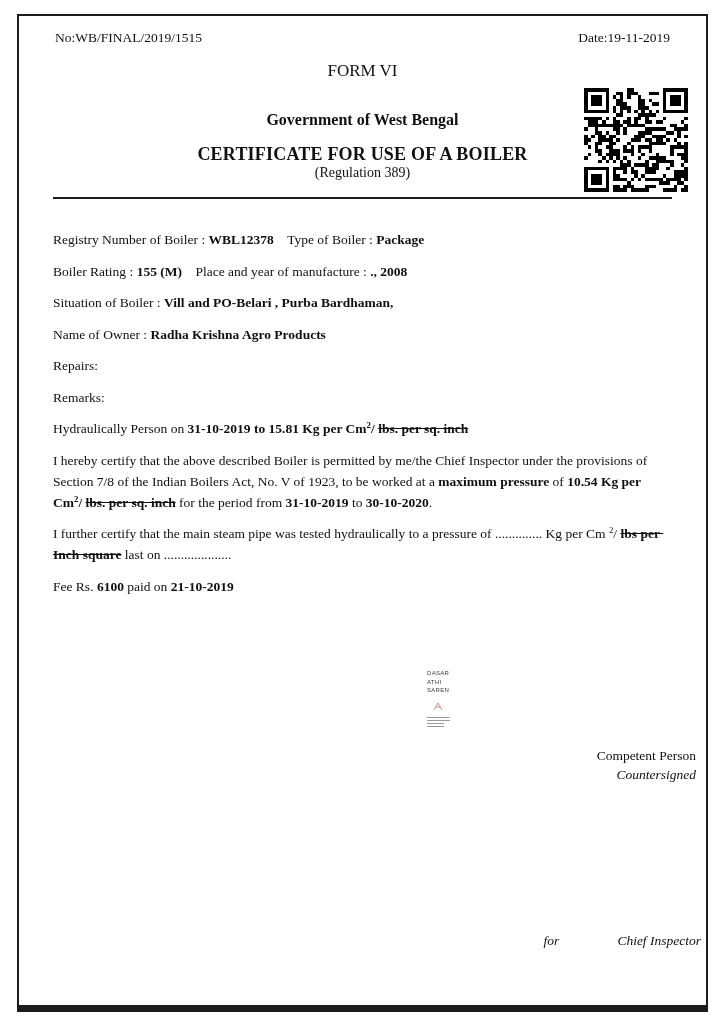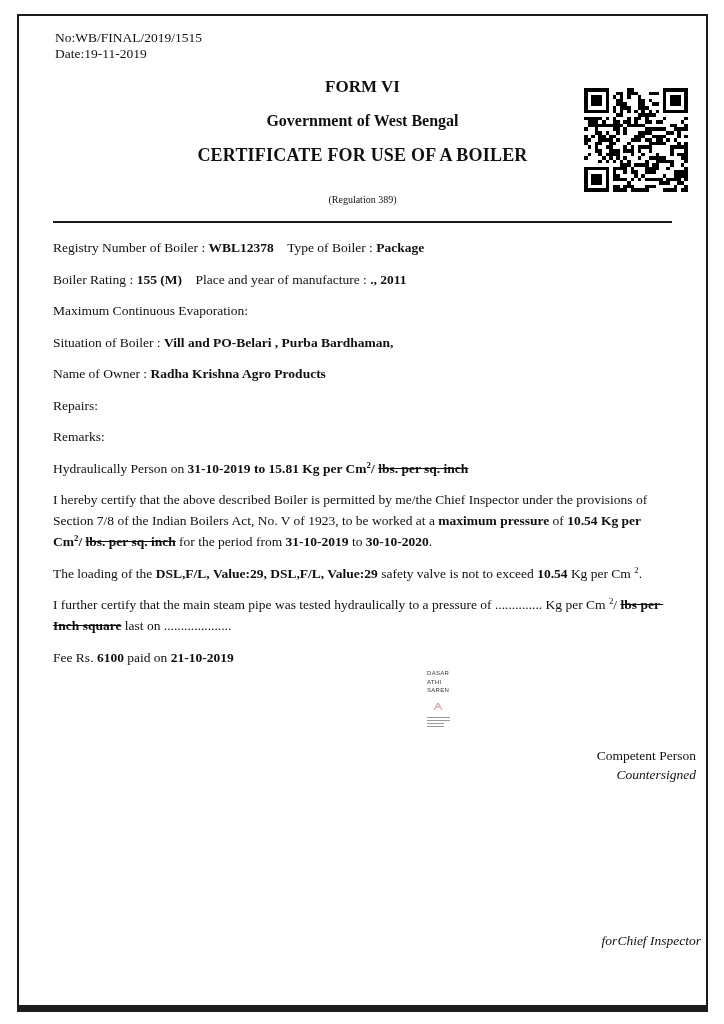--- a/index.html
+++ b/index.html
@@ -21,33 +21,32 @@
   }
   .content{
     position:absolute;
     left:34px;right:34px;top:8px;bottom:8px;
   }
   .hdr-row{
     display:flex;justify-content:space-between;
     font-size:13.5px;
     margin-top:6px;
     padding:0 2px;
-    flex-direction:column;
   }
   .titles{text-align:center;}
-  .t-form{font-weight:bold;font-size:17px;margin-top:15px;}
+  .t-form{font-weight:normal;font-size:17px;margin-top:15px;}
   .t-dir{font-weight:bold;font-size:16px;margin-top:17px;}
-  .t-gov{font-weight:bold;font-size:16px;margin-top:15px;}
+  .t-gov{font-weight:bold;font-size:16px;margin-top:30px;}
   .t-cert{font-weight:bold;font-size:18px;margin-top:15px;letter-spacing:0.2px;}
-  .t-reg{font-size:10px;margin-top:28px;}
+  .t-reg{font-size:14px;margin-top:0;}
   .rule{
     border:none;border-top:2.5px solid #1b1b1b;
     margin:16px 0 0 0;
   }
-  .body-text{margin-top:14px;font-size:13.5px;line-height:21px;}
+  .body-text{margin-top:30px;font-size:13.5px;line-height:21px;}
   .line{white-space:pre-wrap;margin-bottom:10.5px;}
   .line .b{font-weight:bold;}
   .line .s{text-decoration:line-through;}
   .line .sup{font-size:0.65em;vertical-align:super;line-height:0;}
   .dated{font-size:13.5px;line-height:19px;margin-top:12px;}
   
   .qr{position:absolute;left:565px;top:72px;width:104px;height:104px;}
   .qr svg{display:block;width:104px;height:104px;}
   
   .sig{
@@ -61,21 +60,21 @@
   .sig-micro.short{width:17px;}
   
   .competent{
     position:absolute;right:10px;top:730px;
     text-align:right;font-size:13.5px;line-height:19px;
   }
   .countersigned{font-style:italic;}
   .for-chief{
     position:absolute;right:5px;top:917px;
     font-size:13.5px;font-style:italic;
-    display:flex;
+    display:flex;gap:58px;
   }
 </style>
 </head>
 <body>
 
 <div class="page">
   <div class="frame">
     <div class="content">
 
       <div class="hdr-row">
@@ -87,29 +86,27 @@
         <div class="t-form">FORM VI</div>
         <div class="t-gov">Government of West Bengal</div>
         <div class="t-cert">CERTIFICATE FOR USE OF A BOILER</div>
         <div class="t-reg">(Regulation 389)</div>
       </div>
 
       <hr class="rule">
 
       <div class="body-text">
         <div class="line"><span>Registry Number of Boiler : </span><span class="b">WBL12378</span><span>    Type of Boiler : </span><span class="b">Package</span></div>
-        <div class="line"><span>Boiler Rating : </span><span class="b">155 (M)</span><span>    Place and year of manufacture : </span><span class="b">., 2011</span></div>
-        <div class="line"><span>Maximum Continuous Evaporation:</span></div>
+        <div class="line"><span>Boiler Rating : </span><span class="b">155 (M)</span><span>    Place and year of manufacture : </span><span class="b">., 2008</span></div>
         <div class="line"><span>Situation of Boiler : </span><span class="b">Vill and PO-Belari , Purba Bardhaman,</span></div>
         <div class="line"><span>Name of Owner : </span><span class="b">Radha Krishna Agro Products</span></div>
         <div class="line"><span>Repairs:</span></div>
         <div class="line"><span>Remarks:</span></div>
         <div class="line"><span>Hydraulically Person on </span><span class="b">31-10-2019 to 15.81 Kg per Cm</span><span class="b sup">2</span><span class="b">/ </span><span class="b s">lbs. per sq. inch</span></div>
         <div class="line"><span>I hereby certify that the above described Boiler is permitted by me/the Chief Inspector under the provisions of Section 7/8 of the Indian Boilers Act, No. V of 1923, to be worked at a </span><span class="b">maximum pressure</span><span> of </span><span class="b">10.54 Kg per Cm</span><span class="b sup">2</span><span class="b">/ </span><span class="b s">lbs. per sq. inch</span><span> for the period from </span><span class="b">31-10-2019</span><span> to </span><span class="b">30-10-2020</span><span>.</span></div>
-        <div class="line"><span>The loading of the </span><span class="b">DSL,F/L, Value:29, DSL,F/L, Value:29</span><span> safety valve is not to exceed </span><span class="b">10.54</span><span> Kg per Cm </span><span class="sup">2</span><span>.</span></div>
         <div class="line"><span>I further certify that the main steam pipe was tested hydraulically to a pressure of .............. Kg per Cm </span><span class="sup">2</span><span>/ </span><span class="b s">lbs per Inch square</span><span> last on ....................</span></div>
         <div class="line"><span>Fee Rs. </span><span class="b">6100</span><span> paid on </span><span class="b">21-10-2019</span></div>
 
       </div>
 
     </div>
 
     <div class="qr">
       <svg id="qr-svg" viewBox="0 0 29 29" shape-rendering="crispEdges">
           <rect x="0" y="0" width="29" height="29" fill="#ffffff"></rect>

